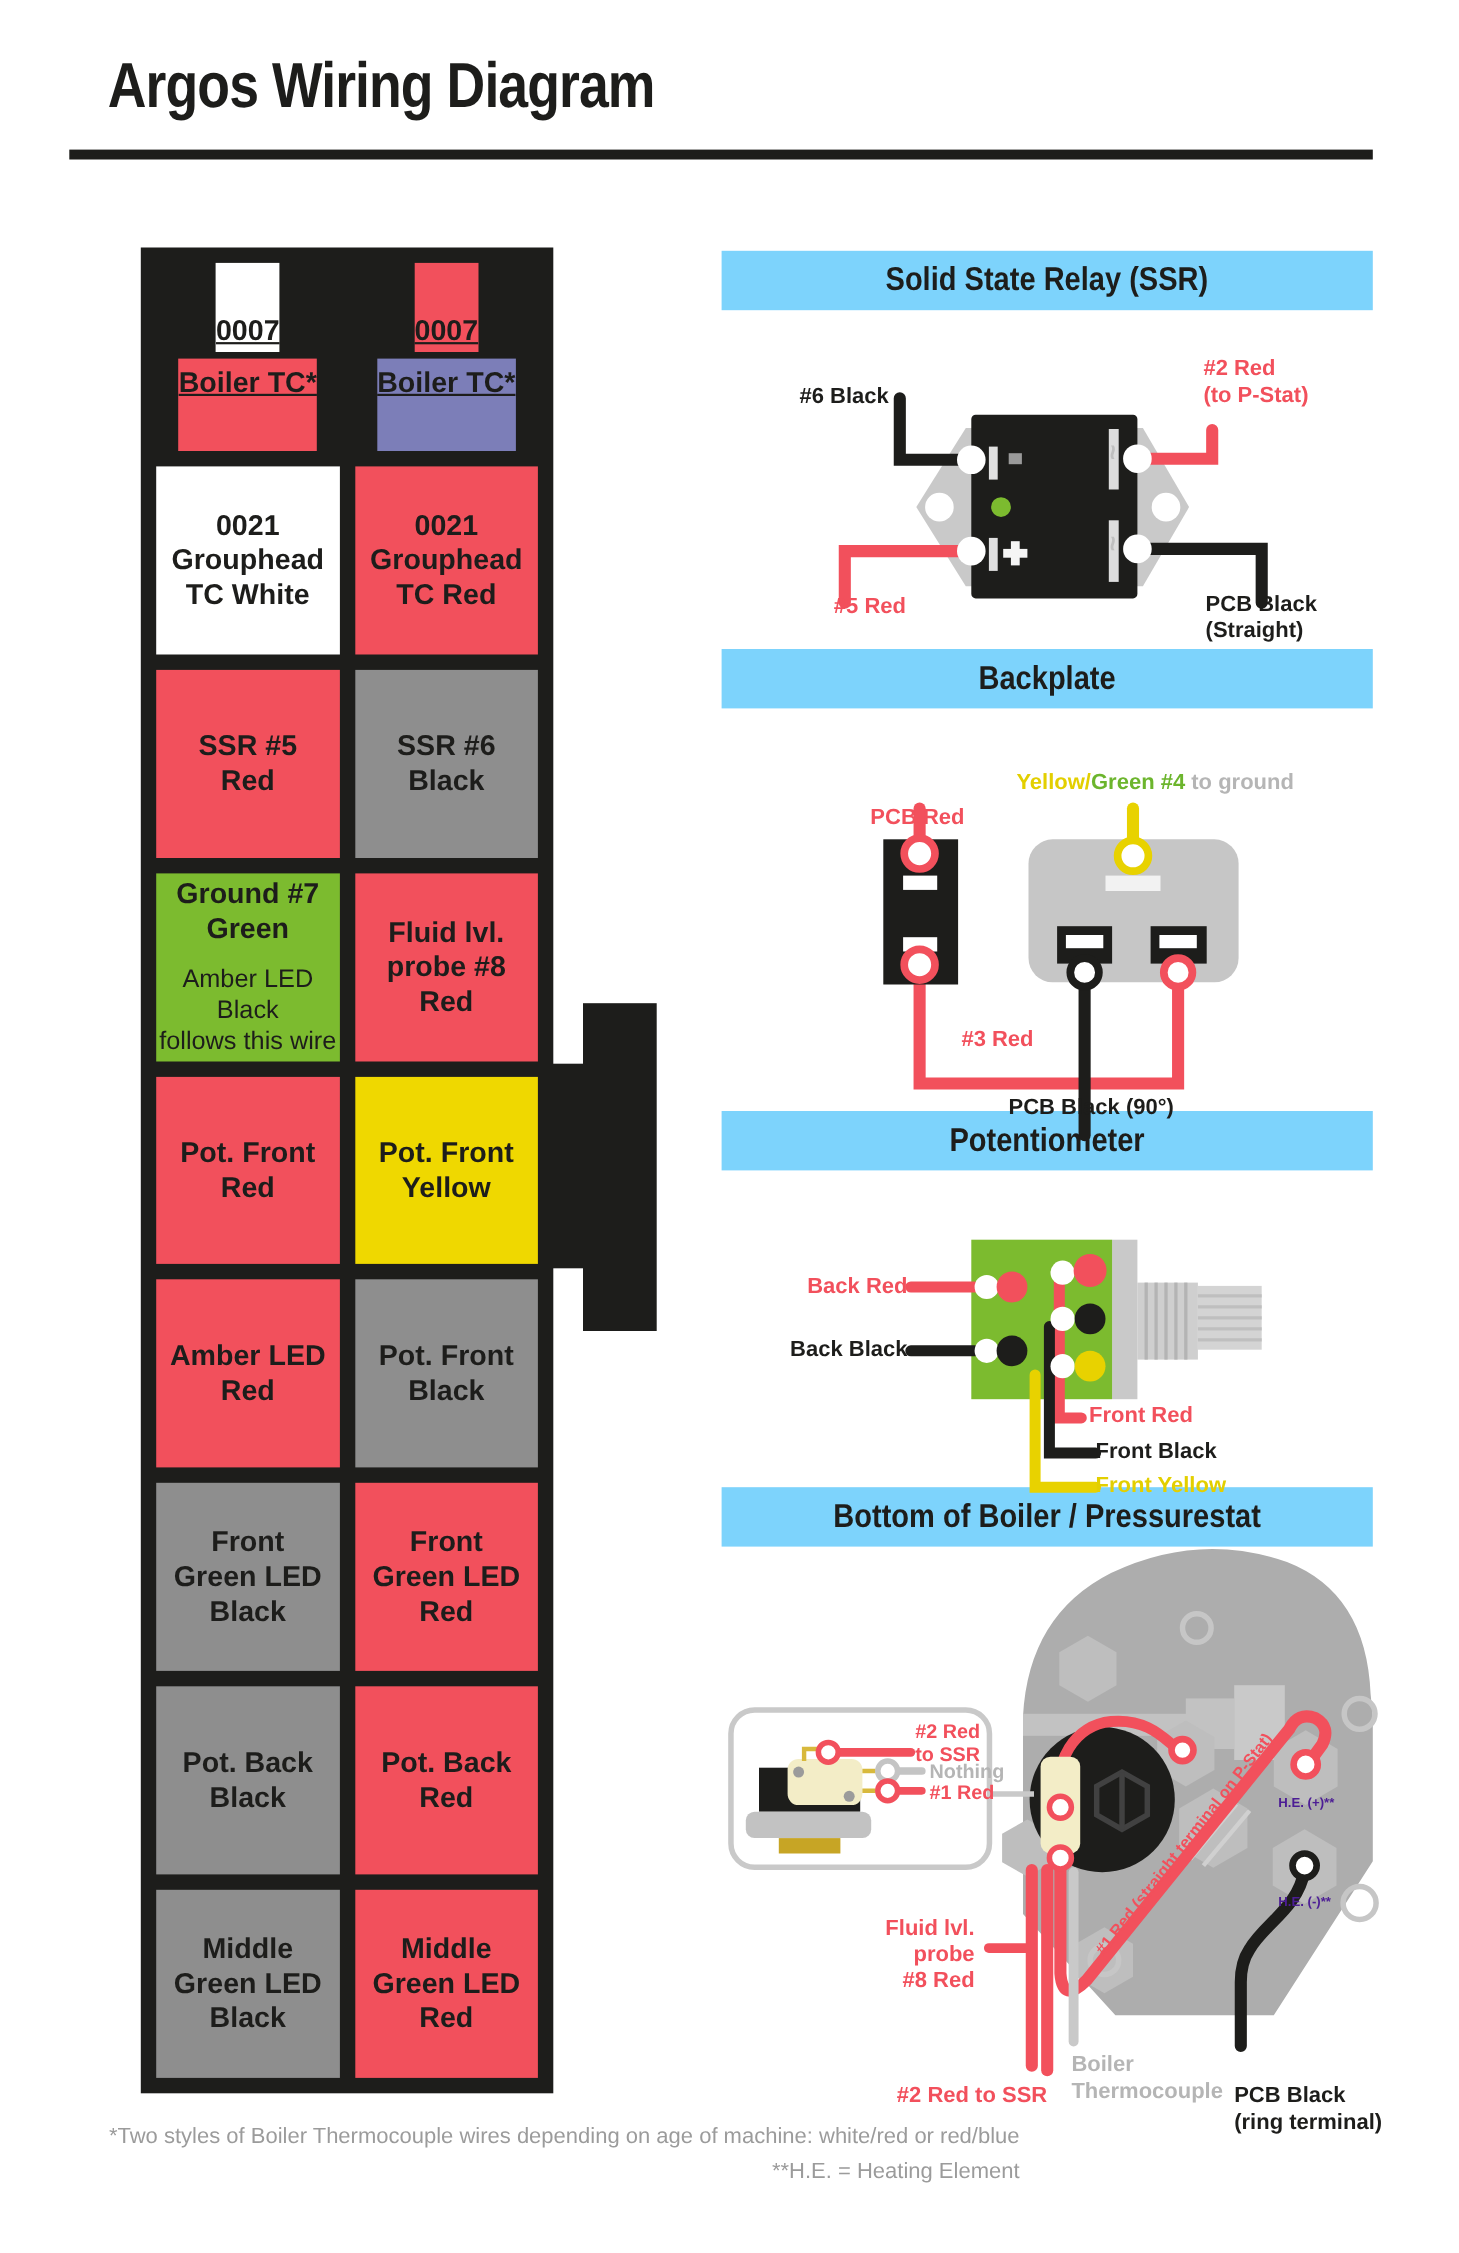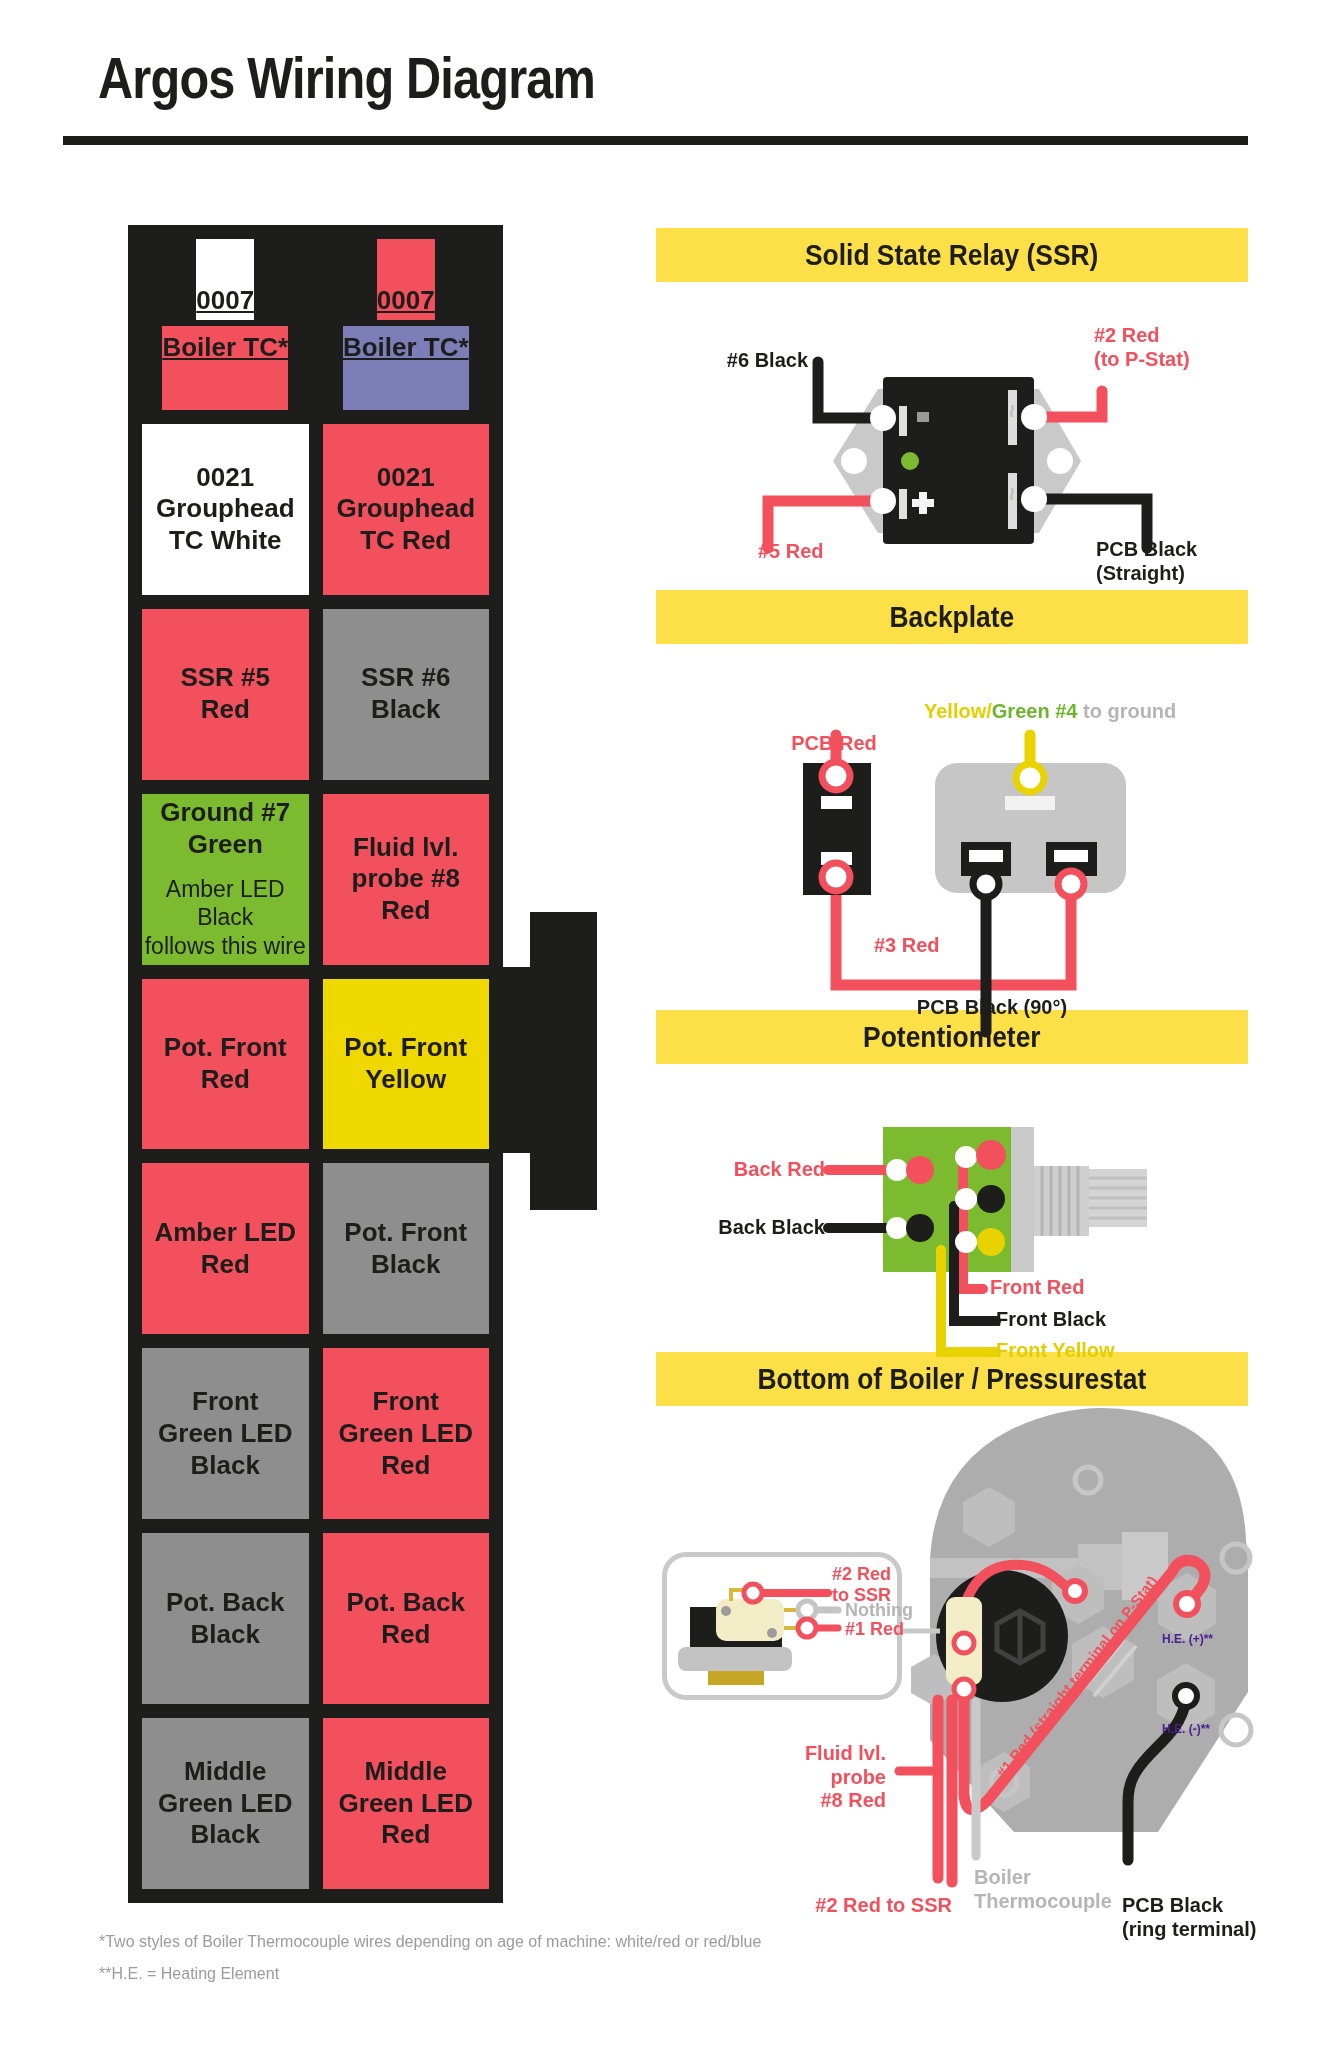--- a/index.html
+++ b/index.html
@@ -20,38 +20,38 @@
   .split{display:flex;flex-direction:column;padding:0;text-decoration:underline;}
   .split .half{flex:1;display:flex;align-items:flex-end;justify-content:center;
         font-weight:bold;font-size:26px;padding-bottom:4px;}
   .split .half.bot{align-items:flex-start;padding-top:6px;padding-bottom:0;}
   .dashline{height:6px;background:repeating-linear-gradient(90deg,#1d1d1b 0 26px,transparent 26px 44px);}
   .bg-white{background:#ffffff;} .bg-red{background:#f2505c;} .bg-gray{background:#8e8e8e;}
   .bg-green{background:#7cbb2f;} .bg-yellow{background:#efd800;} .bg-purple{background:#7c7eb8;}
   
   .tab{background:#1d1d1b;z-index:1;}
   
-  .sec-head{left:656px;width:592px;height:54px;background:#fde047;z-index:1;
+  .sec-head{left:656px;width:592px;height:54px;background:#7dd3fc;z-index:1;
             display:flex;align-items:center;justify-content:center;}
   .sec-head span{font-size:30px;font-weight:bold;transform:scaleX(.88);white-space:nowrap;}
   
   .lbl{position:absolute;font-weight:bold;font-size:20px;line-height:1.18;
        white-space:pre-line;z-index:3;}
   .red{color:#f2505c;} .gray{color:#b5b5b5;} .yel{color:#e3cf00;} .grn{color:#6cb52d;}
   .right{text-align:right;} .center{text-align:center;}
   .small{font-size:18px;}
   .he{font-size:12px;color:#4c1d95;z-index:3;}
   #diag-lbl{font-size:15px;color:#f2505c;width:330px;text-align:center;
             transform:rotate(-52deg);z-index:3;}
   
   #callout{left:662px;top:1552px;width:240px;height:148px;border:5px solid #c9c9c9;
            border-radius:24px;background:#ffffff;box-sizing:border-box;z-index:1;}
   #wires{position:absolute;left:0;top:0;z-index:2;pointer-events:none;}
   
-  #footnotes{left:99px;top:1926px;font-size:16px;line-height:32px;color:#9b9b9b;white-space:pre-line;z-index:3;}
+  #footnotes{left:99px;top:1926px;font-size:20px;line-height:32px;color:#9b9b9b;white-space:pre-line;z-index:3;text-align:right;}
 </style>
 </head>
 <body>
 
 <div id="page">
 
   <div id="title" class="abs">Argos Wiring Diagram</div>
   <div id="title-rule" class="abs"></div>
 
   <div id="grid" class="abs">

